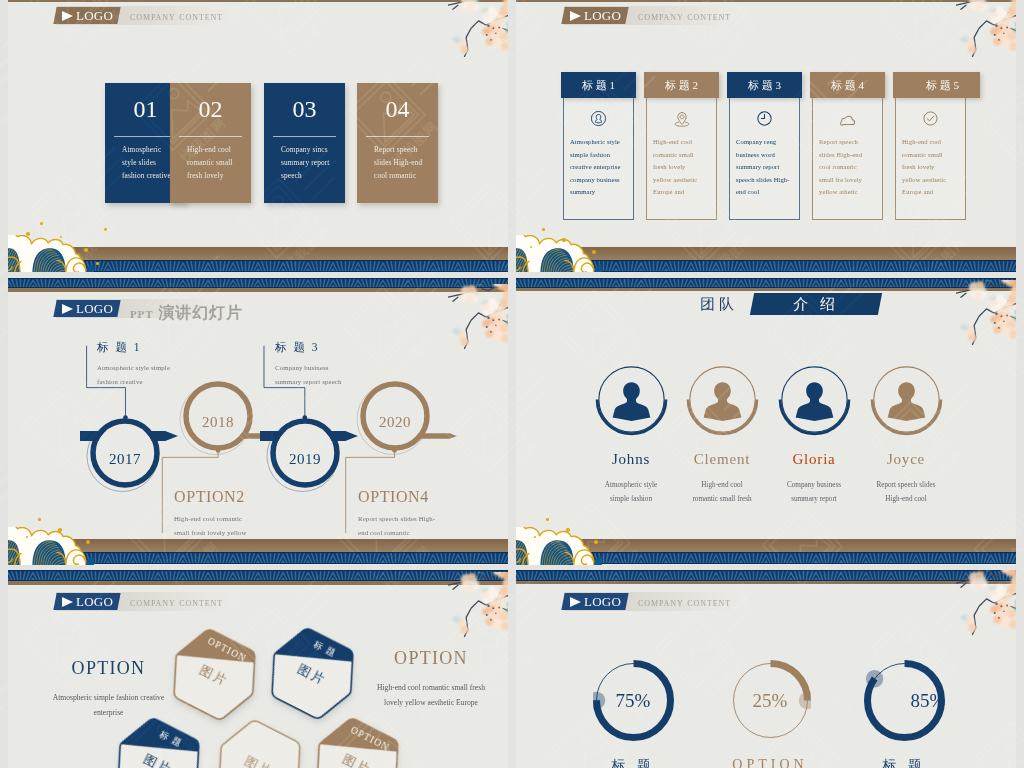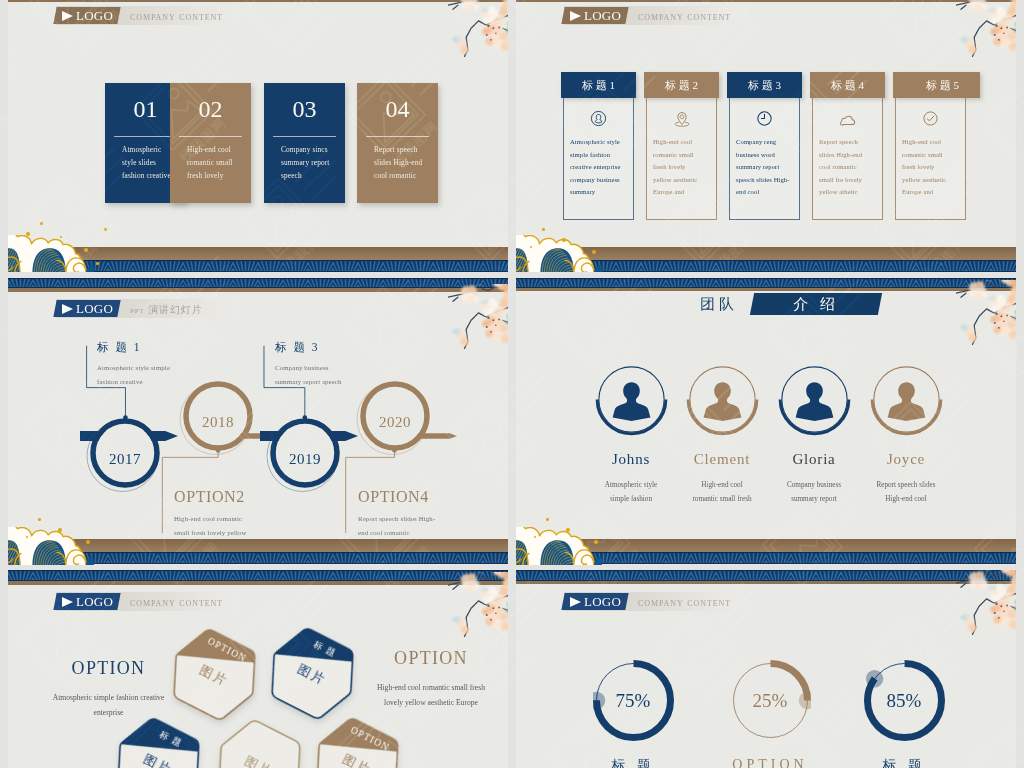--- a/index.html
+++ b/index.html
@@ -516,21 +516,21 @@
           <rect y="9.1" width="260" height="0.9" fill="#0a2e55"></rect>
         </svg>
       </div>
   <div style="position:absolute;left:0;top:10px;width:100%;height:4px;background:#8e7457;z-index:4;"></div>
   <div class="hdrbar" style="left:48px;top:21px;width:185px;">
     <div class="hbg"></div>
     <div class="logoTag" style="background:#20487a;">
       <div class="logoTxt">LOGO</div>
     </div>
     <div class="playtri"></div>
-    <div class="company" style="left:74px;font-size:10px;color:#a3a19c;">PPT 演讲幻灯片</div>
+    <div class="company" style="left:74px;font-size:16px;color:#a3a19c;font-weight:bold;">PPT 演讲幻灯片</div>
   </div>
   <div class="blossom" style="right:-6px;top:6px;"><svg viewBox="0 0 80 80" width="66" height="66">
           <defs>
             <filter id="sfb" x="-30%" y="-30%" width="160%" height="160%">
               <feGaussianBlur stdDeviation="1.15"></feGaussianBlur>
             </filter>
           </defs>
           <g stroke="#3e4757" stroke-width="1.5" fill="none" stroke-linecap="round" stroke-linejoin="round">
             <path d="M74 -6 L60 2 L49 8 L41 6"></path>
             <path d="M0 16 L14 13 L25 10"></path>
@@ -869,21 +869,21 @@
   <div class="mem" style="left:252px;">
     <div class="mc">
           <svg class="mcsvg" viewBox="0 0 108 108">
             <circle cx="54" cy="54" r="47" fill="none" stroke="#143d69" stroke-width="1.6"></circle>
             <path d="M4.5 54 A49.5 49.5 0 0 0 103.5 54" fill="none" stroke="#143d69" stroke-width="4.2"></path>
           </svg>
           <div class="av"><svg viewBox="0 0 100 100" width="45" height="45">
               <path d="M50 14 C39 14 31.5 22 31.5 33 C31.5 40.5 34.5 46 38.5 49.5 C40 51 40.5 53 40 56 C39.5 59.5 36 61 28 63.5 C20 66 15 69 13 74 L8 92 L50 100 L92 92 L87 74 C85 69 80 66 72 63.5 C64 61 60.5 59.5 60 56 C59.5 53 60 51 61.5 49.5 C65.5 46 68.5 40.5 68.5 33 C68.5 22 61 14 50 14 Z" fill="#143d69"></path>
             </svg></div>
         </div>
-    <div class="mn" style="color:#404040;text-align:center;">Gloria</div>
+    <div class="mn" style="color:#c2410c;text-align:center;">Gloria</div>
     <div class="md">
           <div class="">Company business</div>
           <div class="">summary report</div>
         </div>
   </div>
   <div class="mem" style="left:344px;">
     <div class="mc">
           <svg class="mcsvg" viewBox="0 0 108 108">
             <circle cx="54" cy="54" r="47" fill="none" stroke="#9e8060" stroke-width="1.6"></circle>
             <path d="M4.5 54 A49.5 49.5 0 0 0 103.5 54" fill="none" stroke="#9e8060" stroke-width="4.2"></path>
@@ -1251,21 +1251,21 @@
         </svg>
     <div class="pv" style="color:#9e8060;">25%</div>
     <div class="pl" style="color:#9e8060;">OPTION</div>
   </div>
   <div class="pring" style="left:347.5px;top:90px;">
     <svg viewBox="0 0 81 81" width="81" height="81">
           <circle cx="40.5" cy="40.5" r="37" fill="none" stroke="#143d69" stroke-width="0.9"></circle>
           <circle cx="40.5" cy="40.5" r="37" fill="none" stroke="#143d69" stroke-width="7" stroke-dasharray="197.606 36.8717" transform="rotate(-90 40.5 40.5)"></circle>
           <circle cx="10.5664" cy="18.7519" r="8.75" fill="#143d69" opacity=".38"></circle>
         </svg>
-    <div class="pv" style="color:#143d69;">85%</div>
+    <div class="pv" style="color:#143d69;padding-left:24px;">85%</div>
     <div class="pl" style="color:#143d69;">标 题</div>
   </div>
 </div>
 <div class="wmkwrap"><svg class="wmk" viewBox="0 0 1024 768">
         <defs>
           <pattern id="wmkp" width="150" height="150" patternUnits="userSpaceOnUse" patternTransform="rotate(-44)">
             <g fill="none" stroke="#ffffff" stroke-width="1.3" opacity=".85">
               <rect x="20" y="22" width="56" height="56"></rect>
               <rect x="25" y="27" width="46" height="46"></rect>
               <path d="M28 70 L47 48 L58 60 L65 53 L68 70 Z"></path>

